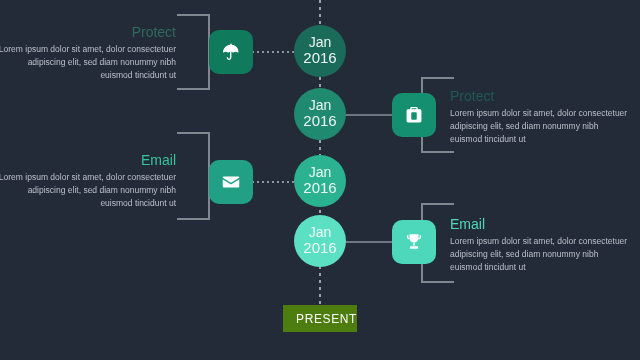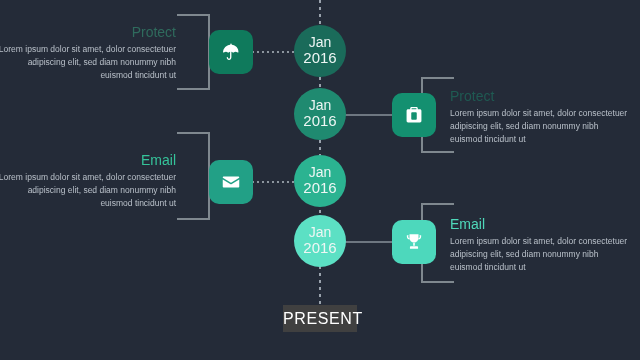--- a/index.html
+++ b/index.html
@@ -49,22 +49,22 @@
 
   
   .tblock{position:absolute;width:180px;}
   .tblock.right-align{text-align:right;}
   .tblock.left-align{text-align:left;}
   .t-head{font-size:14px;margin:0 0 3px 0;font-weight:400;}
   .t-body{font-size:8.5px;line-height:1.55;color:#b9c0c9;margin:0;}
 
   
   .present{
-    position:absolute;display:flex;align-items:center;justify-content:flex-start;
-    background:#404040;color:#ffffff;font-size:16px;letter-spacing:.6px;
+    position:absolute;display:flex;align-items:center;justify-content:flex-end;
+    background:#4d7c0f;color:#ffffff;font-size:12px;letter-spacing:.6px;
   }
 </style>
 </head>
 <body>
 
 <div id="stage">
 
   <div class="spine"></div>
 
   <div class="brk-h" style="left:177px;top:14px;width:33px;"></div>

